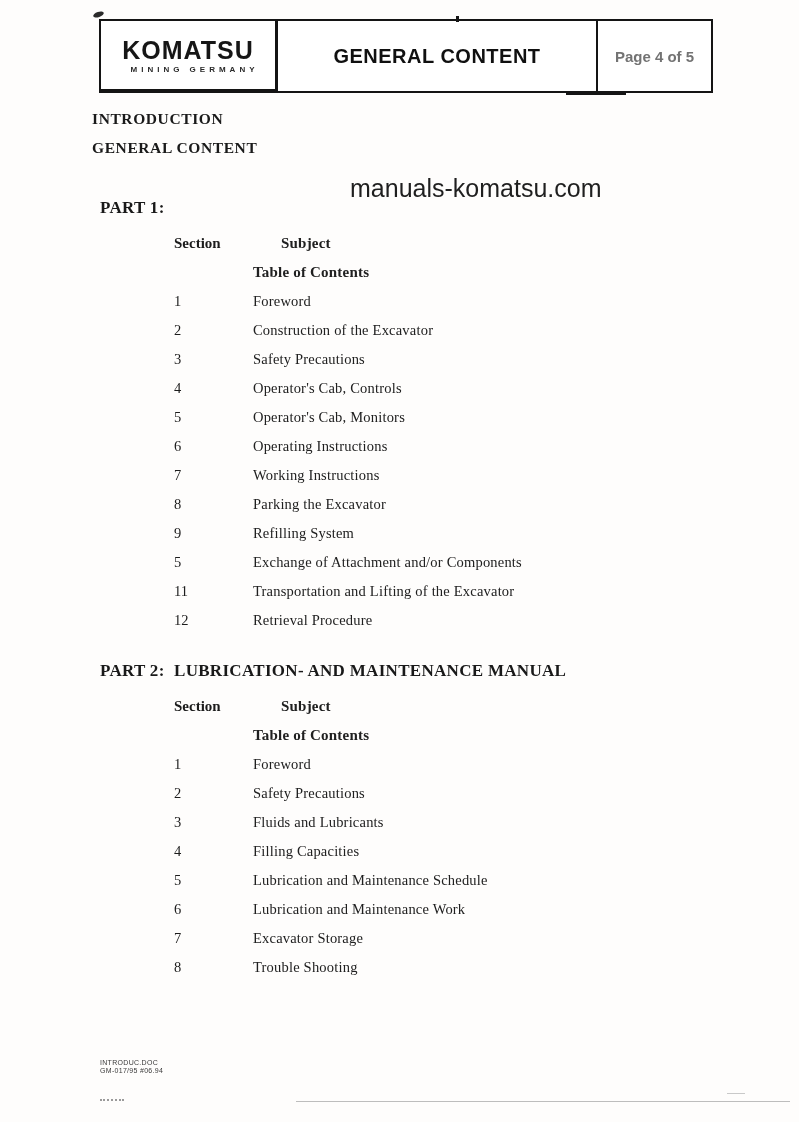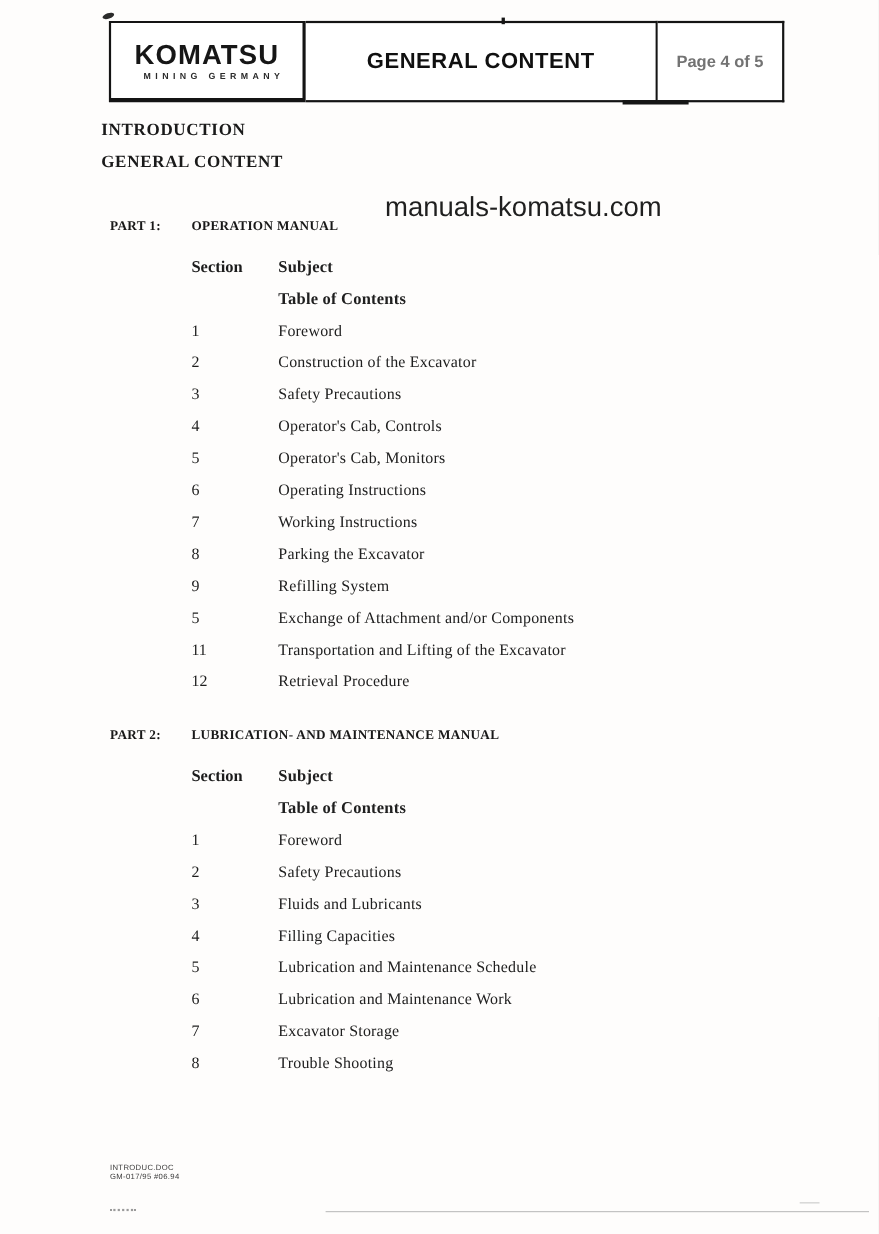--- a/index.html
+++ b/index.html
@@ -114,30 +114,30 @@
   .part {
     position: absolute;
     left: 100px;
     width: 620px;
   }
   .part1 { top: 198px; }
   .part2 { top: 661px; }
   .part-head {
     display: flex;
     font-weight: bold;
-    font-size: 12px;
+    font-size: 17px;
     height: 31px;
     letter-spacing: 0.3px;
     color: #191919;
   }
   .part-label { width: 74px; flex: 0 0 74px; }
   .toc { margin-left: 74px; font-size: 14.5px; }
   .toc-row { display: flex; height: 29px; line-height: 29px; }
   .toc-row .cell-section { width: 79px; flex: 0 0 79px; }
-  .toc-row.toc-cols { font-weight: bold; font-size: 15px; }
+  .toc-row.toc-cols { font-weight: bold; font-size: 15px; gap: 28px; }
   .toc-row.toc-title .cell-subject { font-weight: bold; font-size: 15px; }
   .cell-subject { letter-spacing: 0.2px; color: #202020; }
 
   
   .footer {
     position: absolute;
     left: 100px;
     top: 1059px;
     font-family: "Liberation Sans", sans-serif;
     font-size: 7px;
@@ -196,21 +196,20 @@
   </div>
 
   <div class="heading heading-intro">INTRODUCTION</div>
   <div class="heading heading-gc">GENERAL CONTENT</div>
 
   <div class="watermark">manuals-komatsu.com</div>
 
   <div class="part part1">
     <div class="part-head">
       <span class="part-label">PART 1:</span>
-      <span class="part-title">OPERATION MANUAL</span>
     </div>
     <div class="toc">
       <div class="toc-row toc-cols">
         <span class="cell-section">Section</span>
         <span class="cell-subject">Subject</span>
       </div>
       <div class="toc-row toc-title">
         <span class="cell-section"></span>
         <span class="cell-subject">Table of Contents</span>
       </div>

